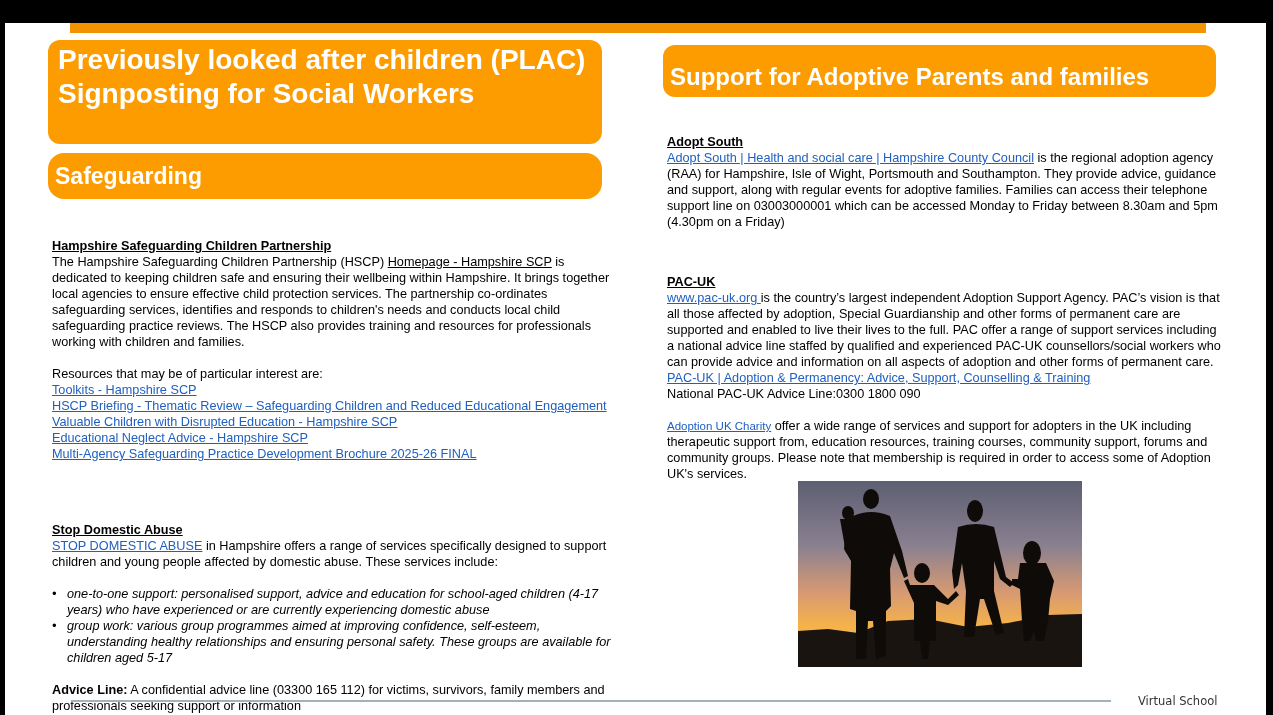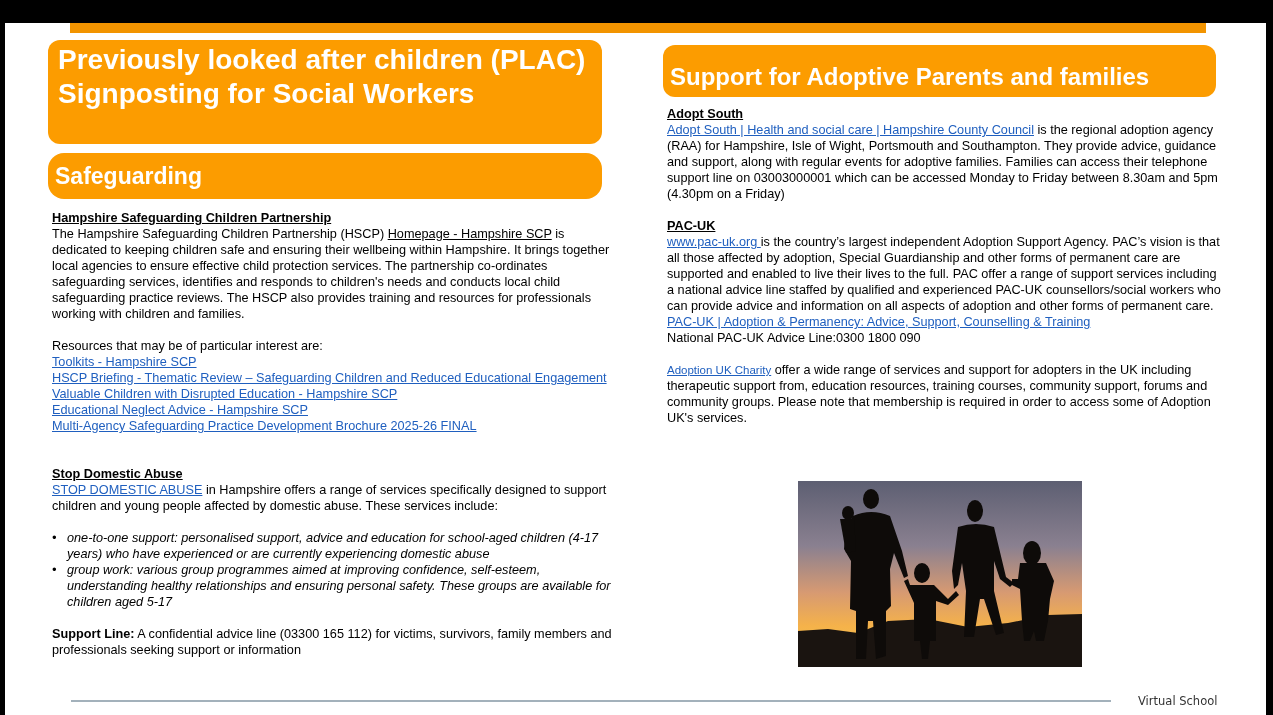--- a/index.html
+++ b/index.html
@@ -48,21 +48,21 @@
       padding: 6px 7px;
     }
     .col {
       position: absolute;
       font-size: 12.7px;
       line-height: 16px;
       color: #000;
     }
     .left-col { left: 47px; top: 187px; width: 570px; }
     .right-col { left: 662px; top: 83px; width: 555px; }
-    .heading { font-weight: bold; text-decoration: underline; }
+    .heading { font-weight: bold; text-decoration: underline; margin-top: 28px; }
     .heading.plain { text-decoration: none; }
     a.link { color: #1f5fbf; text-decoration: underline; }
     a.dark-link { color: #000; text-decoration: underline; }
     .small-link { font-size: 11.5px; }
     .gap { height: 16px; }
     .gap2 { height: 32px; }
     ul.bullets { margin: 0; padding: 0 0 0 15px; list-style: none; }
     ul.bullets li { position: relative; font-style: italic; }
     ul.bullets li::before {
       content: "•"; position: absolute; left: -15px; top: 0;
@@ -108,21 +108,21 @@
     </div>
     <div class="gap2"></div>
     <div class="heading">Stop Domestic Abuse</div>
     <div><a class="link" href="#">STOP DOMESTIC ABUSE</a><span> in Hampshire offers a range of services specifically designed to support children and young people affected by domestic abuse. These services include:</span></div>
     <div class="gap"></div>
     <ul class="bullets">
       <li>one-to-one support: personalised support, advice and education for school-aged children (4-17 years) who have experienced or are currently experiencing domestic abuse</li>
       <li>group work: various group programmes aimed at improving confidence, self-esteem, understanding healthy relationships and ensuring personal safety. These groups are available for children aged 5-17</li>
     </ul>
     <div class="gap"></div>
-    <div><b>Support Line:</b><span> A confidential advice line (03300 165 112) for victims, survivors, family members and professionals seeking support or information</span></div>
+    <div><b>Advice Line:</b><span> A confidential advice line (03300 165 112) for victims, survivors, family members and professionals seeking support or information</span></div>
   </div>
 
   <div class="col right-col">
     <div class="heading">Adopt South</div>
     <div><a class="link" href="#">Adopt South | Health and social care | Hampshire County Council</a><span> is the regional adoption agency (RAA) for Hampshire, Isle of Wight, Portsmouth and Southampton. They provide advice, guidance and support, along with regular events for adoptive families. Families can access their telephone support line on 03003000001 which can be accessed Monday to Friday between 8.30am and 5pm (4.30pm on a Friday)</span></div>
     <div class="gap"></div>
     <div class="heading">PAC-UK</div>
     <div><a class="link" href="#">www.pac-uk.org </a><span>is the country’s largest independent Adoption Support Agency. PAC’s vision is that all those affected by adoption, Special Guardianship and other forms of permanent care are supported and enabled to live their lives to the full. PAC offer a range of support services including a national advice line staffed by qualified and experienced PAC-UK counsellors/social workers who can provide advice and information on all aspects of adoption and other forms of permanent care.</span></div>
     <div><a class="link" href="#">PAC-UK | Adoption &amp; Permanency: Advice, Support, Counselling &amp; Training</a></div>
     <div>National PAC-UK Advice Line:0300 1800 090</div>

